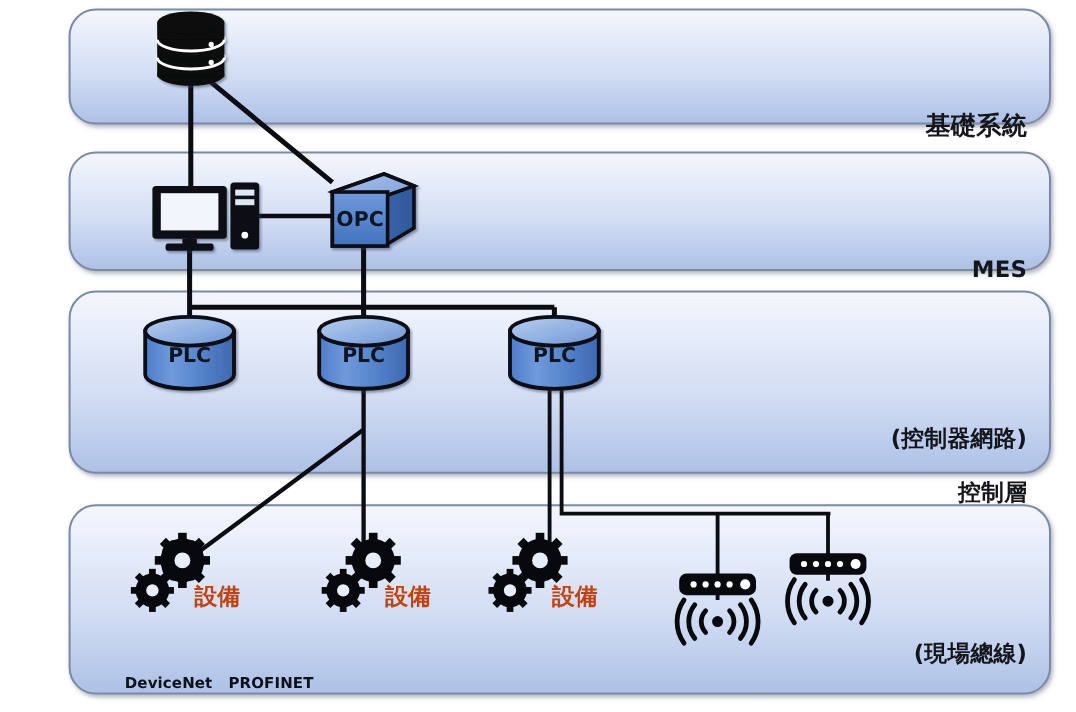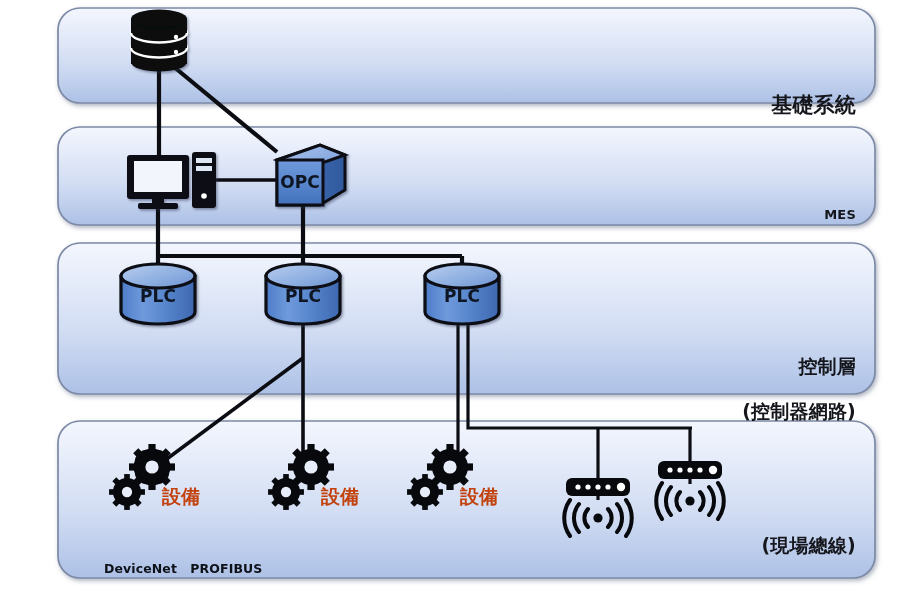--- a/index.html
+++ b/index.html
@@ -294,36 +294,36 @@
         <path d="M662,483 A31,31 0 0 0 662,519"></path>
         <path d="M718,483 A31,31 0 0 1 718,519"></path>
       </g>
     </g>
   </svg>
 
   <div class="layer-label" style="right:41px;top:68px;font-size:21px;">
     <span>基礎系統</span>
   </div>
 
-  <div class="layer-label" style="right:41px;top:192px;font-size:13px;">
+  <div class="layer-label" style="right:41px;top:192px;font-size:19px;">
     <span>MES</span>
   </div>
 
   <div class="layer-label" style="right:41px;top:333px;font-size:19px;">
+    <div>(控制器網路)</div>
     <div>控制層</div>
-    <div>(控制器網路)</div>
   </div>
 
   <div class="layer-label" style="right:41px;top:512px;font-size:19px;">
     <div>(現場總線)</div>
   </div>
 
 
   <div class="proto-text" style="left:104px;top:524px;">
-    <div>DeviceNet   PROFIBUS</div>
+    <div>DeviceNet   PROFINET</div>
     
   </div>
 
   <div class="node-caption" style="left:162px;top:484px;">
     <span>設備</span>
   </div>
   <div class="node-caption" style="left:321px;top:484px;">
     <span>設備</span>
   </div>
   <div class="node-caption" style="left:460px;top:484px;">

